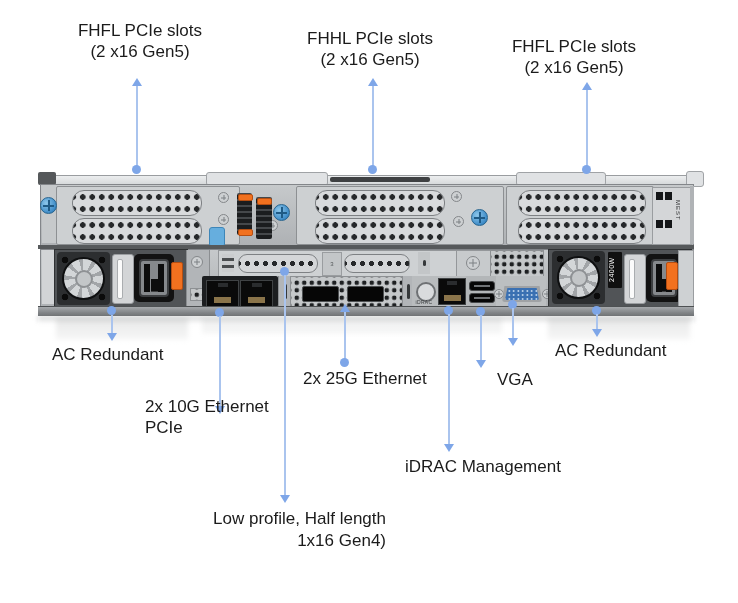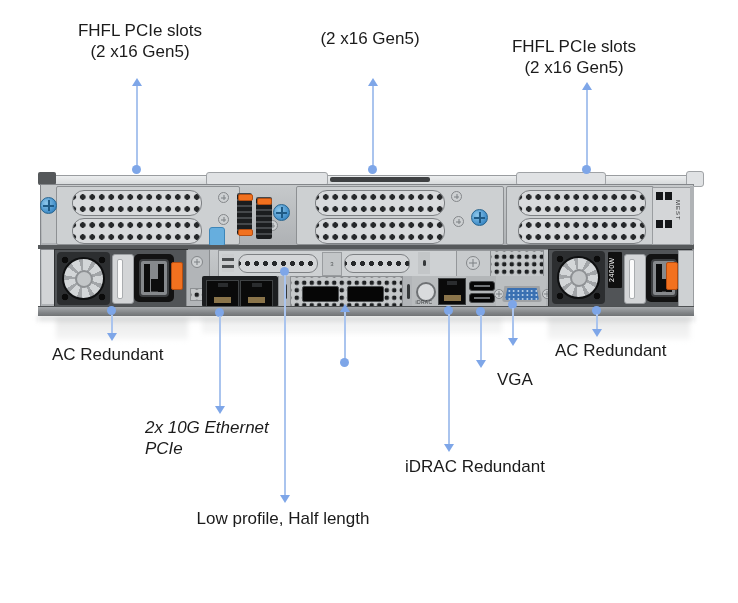--- a/index.html
+++ b/index.html
@@ -6,21 +6,21 @@
     --line:#aac4ee; --accent:#7ea6e8; --txt:#1b1b1b;
     --orange:#f2711f; --bluescrew:#4f9cd4; --vgablue:#3a70b2;
   }
   html,body{margin:0;padding:0;background:#fff;}
   #stage{position:relative;width:738px;height:603px;background:#fff;overflow:hidden;
          font-family:"Liberation Sans", sans-serif;color:var(--txt);}
   .abs{position:absolute;}
   
   .co{position:absolute;font-size:17px;line-height:21px;white-space:nowrap;color:var(--txt);}
   .co.center{text-align:center;}
-  .co.right{text-align:center;}
+  .co.right{text-align:right;}
   .co.small{font-size:13.5px;line-height:18px;}
   .co.lh22{line-height:22px;}
   
   .ln{position:absolute;width:2px;background:var(--line);}
   .anchor{position:absolute;width:9px;height:9px;border-radius:50%;background:var(--accent);}
   .ah{position:absolute;width:0;height:0;border-left:5px solid transparent;border-right:5px solid transparent;}
   .ah.up{border-bottom:8px solid var(--accent);}
   .ah.down{border-top:8px solid var(--accent);}
   
   .chassis{position:absolute;left:38px;top:170px;width:656px;height:145px;}
@@ -253,41 +253,44 @@
 
   <div class="anchor" style="left:592px;top:306px;"></div>
   <div class="ln" style="left:596px;top:314px;height:15px;"></div>
   <div class="ah down" style="left:592px;top:329px;"></div>
 
   <div class="co center" style="left:60px;top:20px;width:160px;">
     <div>FHFL PCIe slots</div>
     <div>(2 x16 Gen5)</div>
   </div>
   <div class="co center" style="left:290px;top:28px;width:160px;">
+    <div>FHHL PCIe slots</div>
     <div>(2 x16 Gen5)</div>
   </div>
   <div class="co center" style="left:494px;top:36px;width:160px;">
     <div>FHFL PCIe slots</div>
     <div>(2 x16 Gen5)</div>
   </div>
   <div class="co" style="left:52px;top:344px;">
     <div>AC Redundant</div>
   </div>
-  <div class="co" style="left:145px;top:417px;font-style:italic;">
+  <div class="co" style="left:145px;top:396px;">
     <div>2x 10G Ethernet</div>
     <div>PCIe</div>
   </div>
   <div class="co" style="left:303px;top:368px;">
+    <div>2x 25G Ethernet</div>
   </div>
   <div class="co" style="left:497px;top:369px;">
     <div>VGA</div>
   </div>
   <div class="co" style="left:555px;top:340px;">
     <div>AC Redundant</div>
   </div>
   <div class="co" style="left:405px;top:456px;">
-    <div>iDRAC Redundant</div>
+    <div>iDRAC Management</div>
   </div>
   <div class="co right lh22" style="left:180px;top:508px;width:206px;">
     <div>Low profile, Half length</div>
+    <div>1x16 Gen4)</div>
   </div>
 
 </div>
 
 </body></html>

